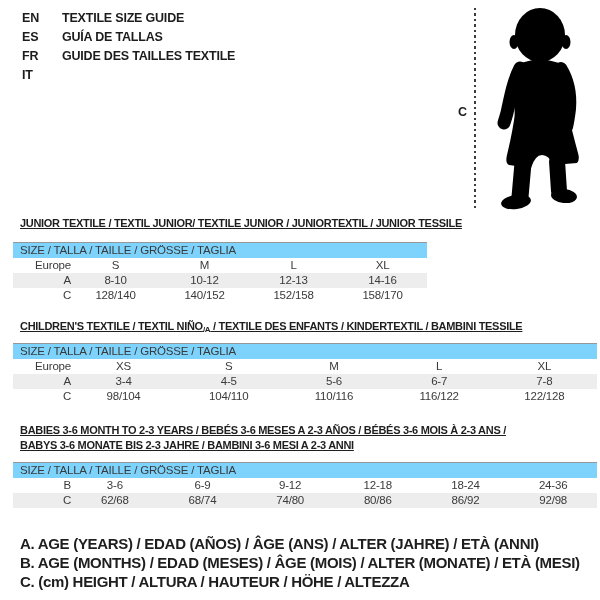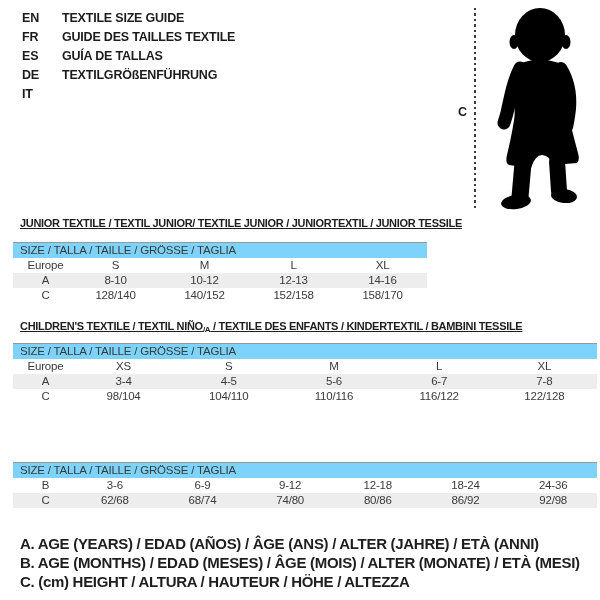--- a/index.html
+++ b/index.html
@@ -31,21 +31,21 @@
   
   table.size-table { position:absolute; border-collapse:collapse; table-layout:fixed; }
   table.w-narrow { left:13px; width:414px; }
   table.w-wide   { left:13px; width:584px; }
   th.size-bar {
     background:#7dd3fc; border-top:1px solid #979797;
     font-weight:400; text-align:left; font-size:11.5px; letter-spacing:-0.2px;
     color:#3a3a3a; padding:1px 0 1px 7px; height:15px; line-height:13px;
   }
   td { font-size:11.5px; letter-spacing:-0.2px; color:#3a3a3a; padding:1px 0; height:15px; line-height:13px; }
-  td.rowlabel { text-align:center; padding-left:7px; }
+  td.rowlabel { text-align:right; padding-left:7px; }
   td.val { text-align:center; }
   table.size-table tbody tr:nth-child(2) { background:#ededed; }
 
   
   .notes { position:absolute; left:20px; top:534px; }
   .note-line { font-size:15px; font-weight:700; letter-spacing:-0.3px; line-height:19px; color:#1e1e1e; white-space:nowrap; }
 
   .pos-junior-title   { top:217px; }
   .pos-junior-table   { top:242px; }
   .pos-children-title { top:320px; }
@@ -57,30 +57,26 @@
 <body>
 
 <div class="page">
 
   <div class="lang-list">
     <div class="lang-row">
       <span class="lang-code">EN</span>
       <span class="lang-title">TEXTILE SIZE GUIDE</span>
     </div>
     <div class="lang-row">
+      <span class="lang-code">ES</span>
+      <span class="lang-title">GUÍA DE TALLAS</span>
+    </div>
+    <div class="lang-row">
       <span class="lang-code">FR</span>
       <span class="lang-title">GUIDE DES TAILLES TEXTILE</span>
-    </div>
-    <div class="lang-row">
-      <span class="lang-code">ES</span>
-      <span class="lang-title">GUÍA DE TALLAS</span>
-    </div>
-    <div class="lang-row">
-      <span class="lang-code">DE</span>
-      <span class="lang-title">TEXTILGRÖßENFÜHRUNG</span>
     </div>
     <div class="lang-row">
       <span class="lang-code">IT</span>
     </div>
   </div>
 
   <div class="figure">
     <span class="figure-label">C</span>
     <div class="dotted-line"></div>
     <svg class="baby-svg" width="113" height="207" viewBox="0 0 113 207" aria-hidden="true">
@@ -175,20 +171,24 @@
           <td class="rowlabel">C</td>
           <td class="val">98/104</td>
           <td class="val">104/110</td>
           <td class="val">110/116</td>
           <td class="val">116/122</td>
           <td class="val">122/128</td>
         </tr>
       </tbody>
   </table>
 
+  <div class="tbl-title tbl-title-2line pos-babies-title">
+    <div>BABIES 3-6 MONTH TO 2-3 YEARS / BEBÉS 3-6 MESES A 2-3 AÑOS / BÉBÉS 3-6 MOIS À 2-3 ANS /</div>
+    <div>BABYS 3-6 MONATE BIS 2-3 JAHRE / BAMBINI 3-6 MESI A 2-3 ANNI</div>
+  </div>
   <table class="size-table w-wide pos-babies-table">
       <colgroup>
         <col style="width: 58px;">
         <col>
         <col>
         <col>
         <col>
         <col>
         <col>
       </colgroup>

